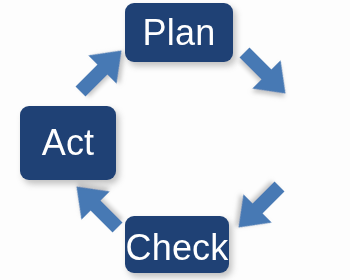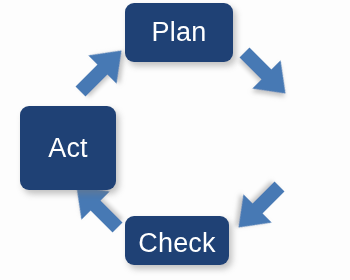--- a/index.html
+++ b/index.html
@@ -27,31 +27,31 @@
     border-radius: 9px;
     display: flex;
     align-items: center;
     justify-content: center;
     box-shadow: 3px 4px 6px rgba(120,120,120,0.45);
     z-index: 3;
   }
   .node .label {
     color: #ffffff;
     font-family: "Liberation Sans", sans-serif;
-    font-size: 27px;
+    font-size: 36px;
     font-weight: 400;
     line-height: 1;
     letter-spacing: 0.2px;
     white-space: nowrap;
   }
 
   #node-plan  { left: 125px; top: 3px;   width: 108px; height: 59px; }
   #node-do    { left: 238px; top: 106px; width: 96px;  height: 66px; }
-  #node-act   { left: 20px;  top: 106px; width: 96px;  height: 84px; }
-  #node-check { left: 125px; top: 216px; width: 104px; height: 49px; }
+  #node-act   { left: 20px;  top: 106px; width: 96px;  height: 74px; }
+  #node-check { left: 125px; top: 216px; width: 104px; height: 57px; }
   #node-check .label { position: relative; top: 3px; }
 
   
   .arrow {
     position: absolute;
     z-index: 2;
     overflow: visible;
   }
   #arrow-plan-do   { left: 234px; top: 42px;  width: 62px; height: 62px; }
   #arrow-do-check  { left: 228px; top: 176px; width: 62px; height: 62px; }

